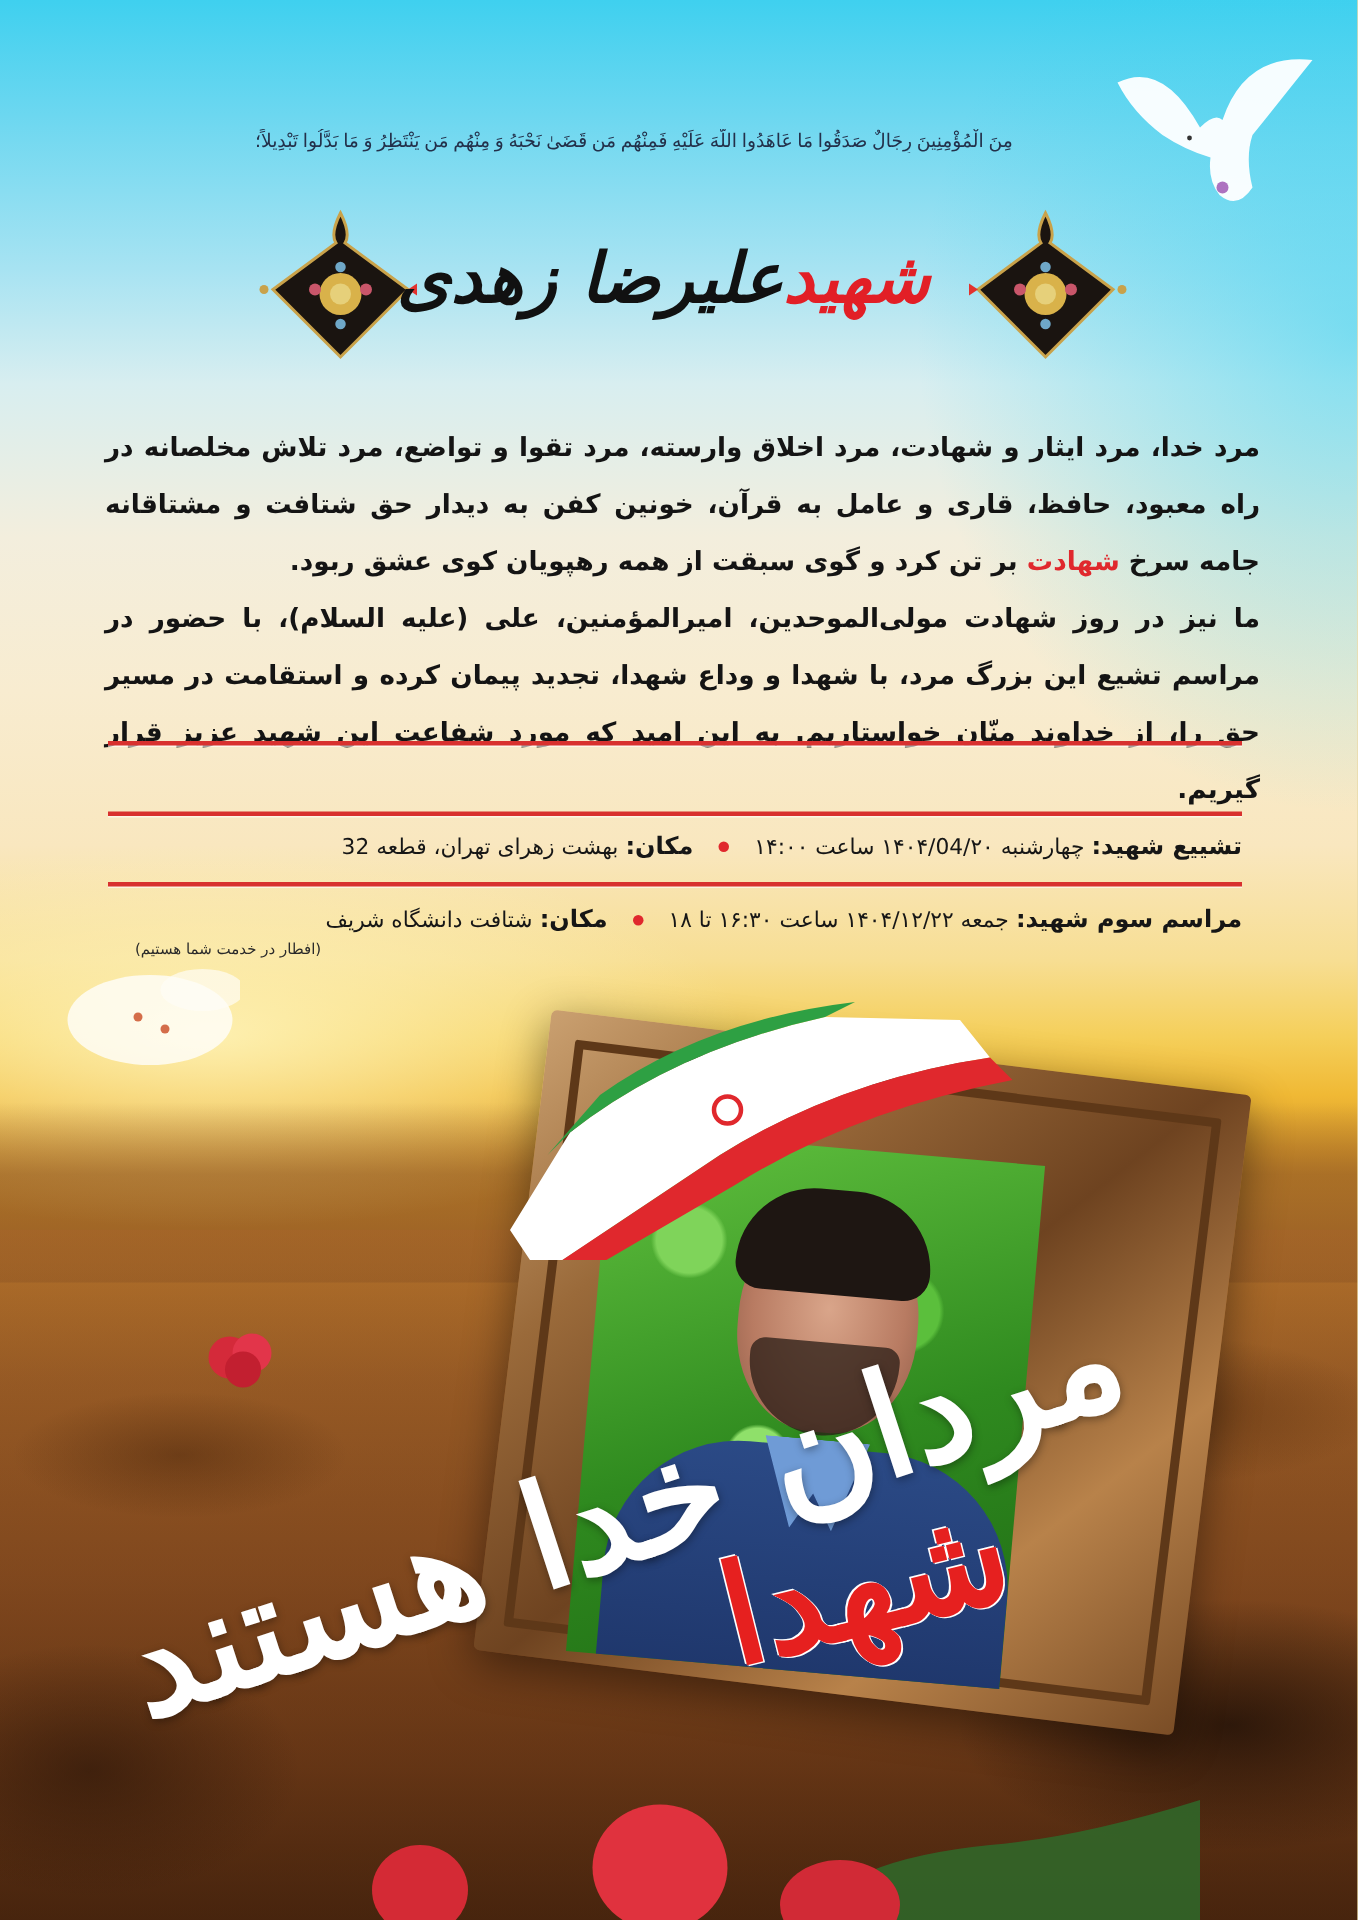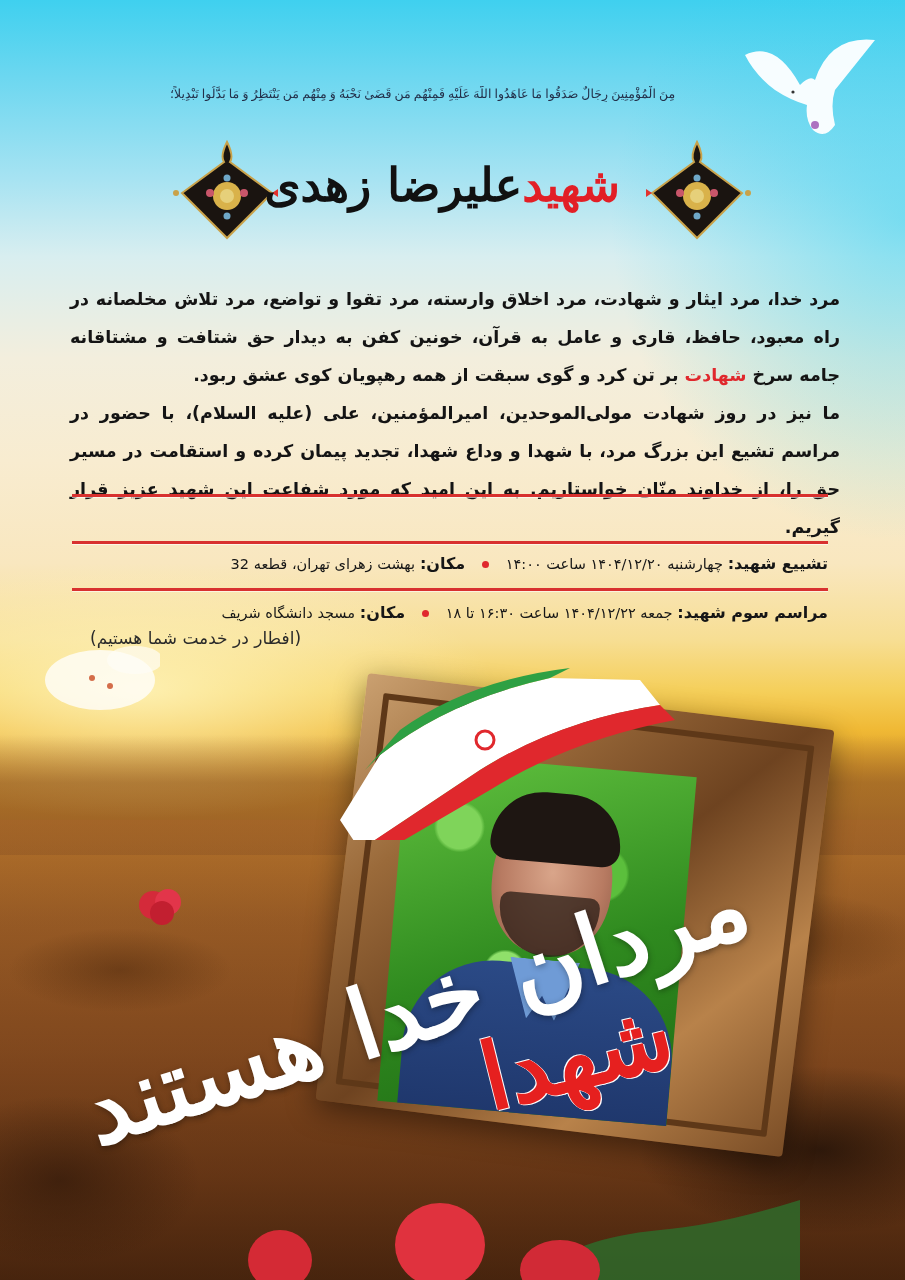--- a/index.html
+++ b/index.html
@@ -64,21 +64,21 @@
       font-size: 19px; font-weight: bold; color: #1c2438;
     }
     .verse {
       position: absolute; top: 86px; left: 170px; width: 660px;
       text-align: left; direction: rtl;
       font-family: Liberation Serif, serif;
       font-size: 12.5px; color: #23304a;
       white-space: nowrap; overflow: hidden;
     }
     .title-row {
-      position: absolute; top: 138px; left: 0; width: 731px; height: 110px;
+      position: absolute; top: 138px; left: 0; width: 731px; height: 110px; font-style: italic;
     }
     .title {
       position: absolute; top: 12px; left: 290px; width: 330px;
       text-align: center; direction: rtl;
       font-family: "DejaVu Serif", serif;
       font-size: 46px; font-weight: bold; color: #111;
       line-height: 70px; white-space: nowrap;
     }
     .title .red { color: #e21f26; }
     .ornament {
@@ -112,21 +112,21 @@
     }
     .event .lbl { font-weight: bold; font-size: 16px; }
     .event .val { font-size: 14.5px; }
     .event .dot {
       display: inline-block; width: 7px; height: 7px; border-radius: 50%;
       background: #e0282d; margin: 0 12px; vertical-align: middle;
     }
     .note {
       position: absolute; top: 628px; left: 90px; width: 220px;
       direction: rtl; text-align: left;
-      font-size: 17px; color: #2a2a2a;
+      font-size: 10px; color: #2a2a2a;
     }
 
     
     .dove { position: absolute; }
     .dove.top { left: 735px; top: 30px; width: 150px; height: 115px; }
     .dove.low { left: 40px; top: 640px; width: 120px; height: 85px; opacity: 0.9; }
 
     
     .frame-wrap {
       position: absolute; left: 300px; top: 660px; width: 520px; height: 470px;
@@ -264,32 +264,32 @@
       <span class="red">شهادت</span>
       <span>بر تن کرد و گوی سبقت از همه رهپویان کوی عشق ربود.</span>
     </p>
     <p>ما نیز در روز شهادت مولی‌الموحدین، امیرالمؤمنین، علی (علیه السلام)، با حضور در مراسم تشیع این بزرگ مرد، با شهدا و وداع شهدا، تجدید پیمان کرده و استقامت در مسیر حق را، از خداوند منّان خواستاریم. به این امید که مورد شفاعت این شهید عزیز قرار گیریم.</p>
   </div>
 
   <div class="divider" style="top:494px;"></div>
   <div class="divider" style="top:541px;"></div>
   <div class="event" style="top:547px;">
     <span class="lbl">تشییع شهید:</span>
-    <span class="val">چهارشنبه ۱۴۰۴/۱۲/۲۰ ساعت ۱۴:۰۰</span>
+    <span class="val">چهارشنبه ۱۴۰۴/04/۲۰ ساعت ۱۴:۰۰</span>
     <span class="dot"></span>
     <span class="lbl">مکان:</span>
     <span class="val">بهشت زهرای تهران، قطعه 32</span>
   </div>
   <div class="divider" style="top:588px;"></div>
   <div class="event" style="top:596px;">
     <span class="lbl">مراسم سوم شهید:</span>
     <span class="val">جمعه ۱۴۰۴/۱۲/۲۲ ساعت ۱۶:۳۰ تا ۱۸</span>
     <span class="dot"></span>
     <span class="lbl">مکان:</span>
-    <span class="val">مسجد دانشگاه شریف</span>
+    <span class="val">شتافت دانشگاه شریف</span>
   </div>
   <div class="note">(افطار در خدمت شما هستیم)</div>
 
   <svg class="flower" style="left:128px;top:880px;width:70px;height:50px;" viewBox="0 0 70 50">
     <circle cx="25" cy="25" r="14" fill="#d42a3a"></circle>
     <circle cx="40" cy="22" r="13" fill="#e2354a"></circle>
     <circle cx="34" cy="33" r="12" fill="#c21f30"></circle>
   </svg>
 
   <div class="frame-wrap">

